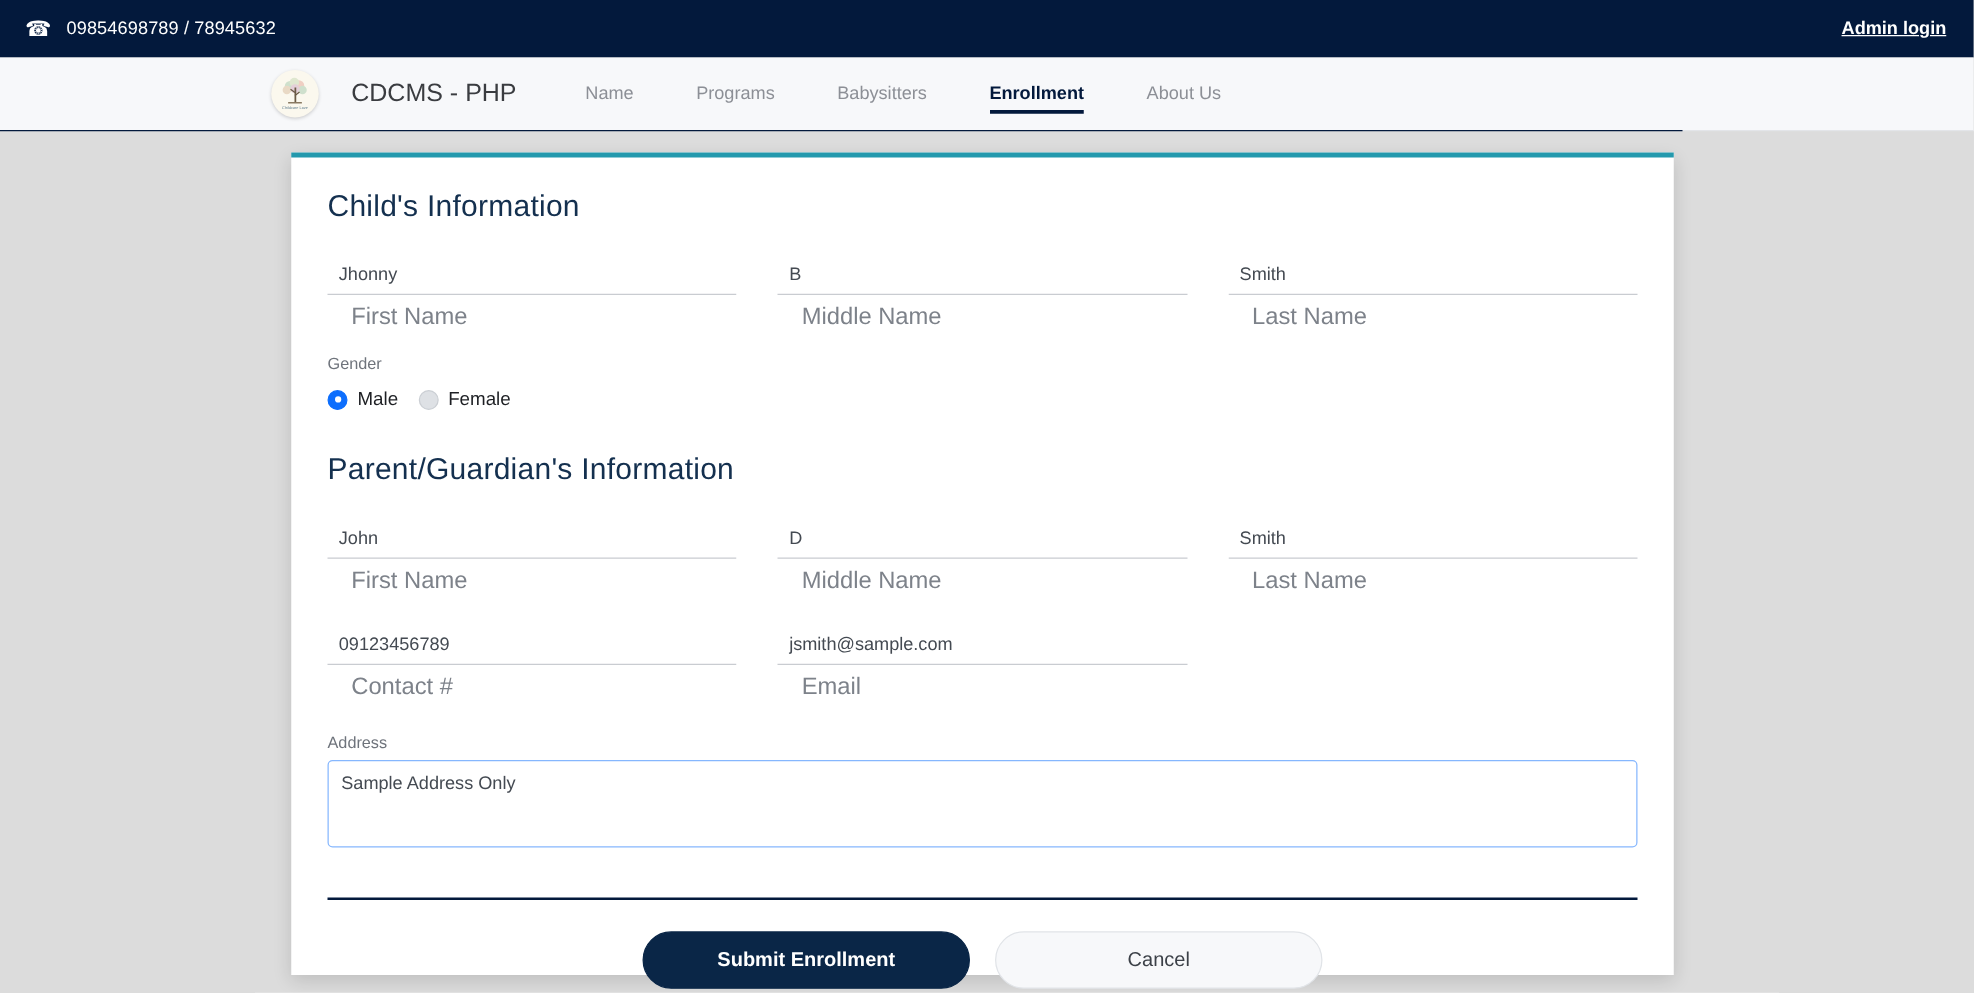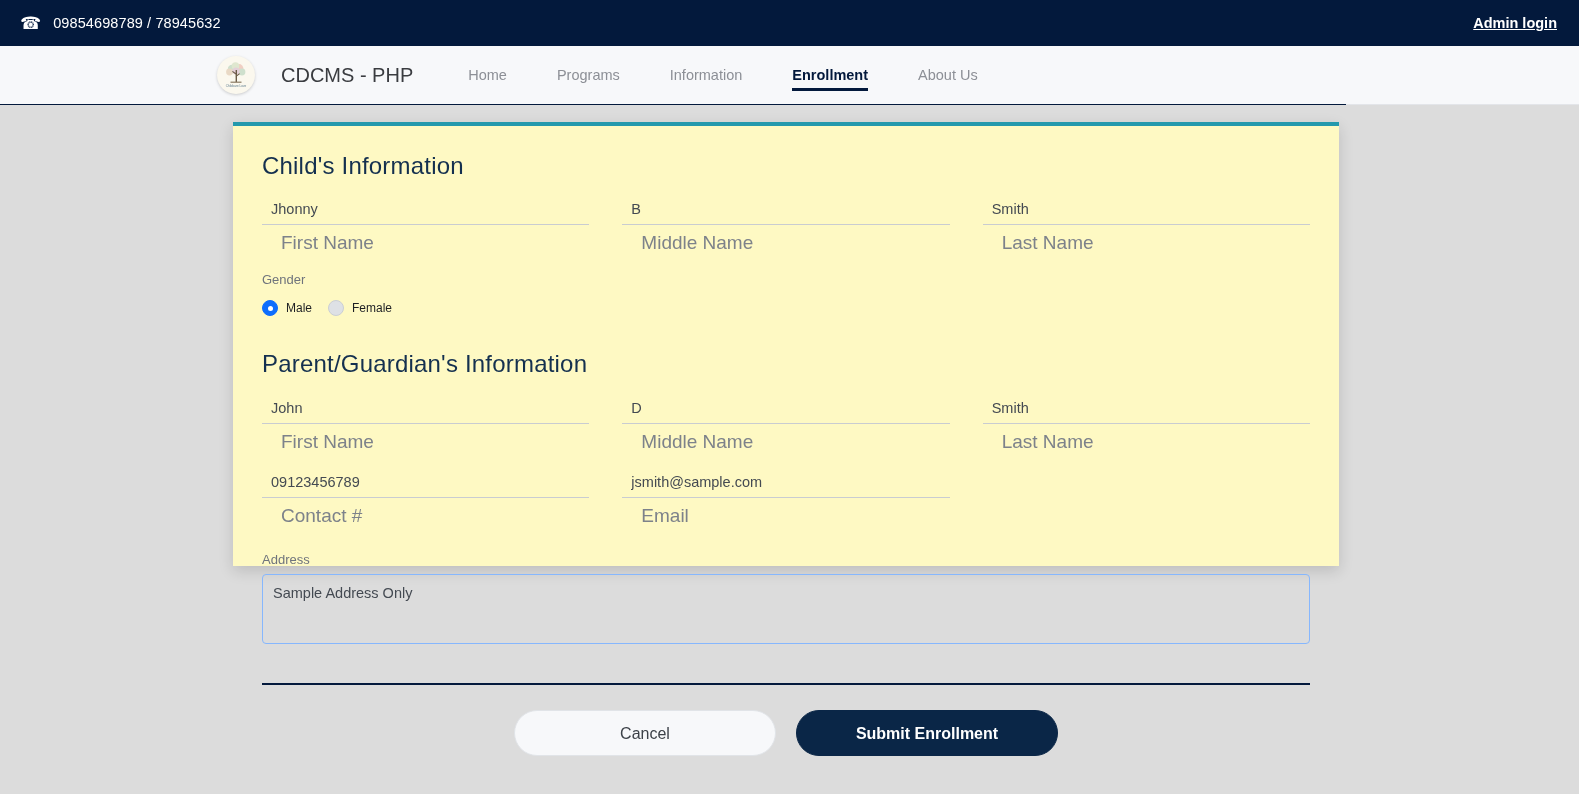--- a/index.html
+++ b/index.html
@@ -97,22 +97,22 @@
     position: relative;
     height: 689px;
     background: #dcdcdc;
   }
 
   .card {
     position: absolute;
     left: 233px;
     top: 17px;
     width: 1106px;
-    height: 444px;
-    background: #fef9c3;
+    height: 658px;
+    background: #ffffff;
     border-top: 4px solid #2499ad;
     box-shadow: 0 5px 14px rgba(0,0,0,.14);
   }
   .card-body { padding: 26px 29px 0 29px; }
 
   h2.section-title {
     font-size: 24px;
     font-weight: normal;
     color: #14304f;
     margin: 0 0 18px 0;
@@ -129,20 +129,21 @@
   .finput {
     width: 100%;
     border: none;
     border-bottom: 1px solid #c9ccd1;
     background: transparent;
     font-family: "Liberation Sans", sans-serif;
     font-size: 14.5px;
     color: #444a52;
     padding: 3px 0 7px 9px;
     outline: none;
+    margin-top: 11px;
   }
   .fhelp {
     display: block;
     font-size: 19px;
     color: #7d828a;
     padding-left: 19px;
     margin-top: 7px;
   }
 
   .glabel {
@@ -169,21 +170,21 @@
     position: absolute;
     left: 4.5px; top: 4.5px;
     width: 5px; height: 5px;
     border-radius: 50%;
     background: #ffffff;
   }
   .radio-dot.off {
     background: #dee1e5;
     border: 1px solid #cbcfd4;
   }
-  .radio-label { font-size: 12px; color: #1d1f23; text-align: right; }
+  .radio-label { font-size: 15px; color: #1d1f23; text-align: right; }
 
   .date-wrap { position: relative; }
   .date-wrap .finput { padding-right: 28px; }
   .cal-icon {
     position: absolute;
     right: 4px; top: 0px;
     width: 15px; height: 15px;
     pointer-events: none;
   }
 
@@ -271,23 +272,23 @@
         <circle cx="23" cy="14" r="3.4" fill="#cfe0cd"></circle>
         <circle cx="17" cy="13" r="3.6" fill="#e4cfd8"></circle>
         <path d="M16.6 12 L16.6 24 L18 24 L18 12 Z" fill="#6b5b46"></path>
         <path d="M17 16 L13.4 13.4 M17 18.4 L20.6 15.6" stroke="#6b5b46" stroke-width="1.1" fill="none"></path>
         <rect x="11.5" y="23.6" width="11" height="1.2" fill="#8a7a63"></rect>
         <text x="17" y="29.4" font-size="3.1" fill="#5b7a8c" text-anchor="middle" font-family="Liberation Sans, sans-serif">Childcare Love</text>
       </svg>
     </div>
     <div class="brand-name">CDCMS - PHP</div>
 
-    <div class="nav-link">Home</div>
+    <div class="nav-link">Name</div>
     <div class="nav-link">Programs</div>
-    <div class="nav-link">Information</div>
+    <div class="nav-link">Babysitters</div>
     <div class="nav-link active">Enrollment</div>
     <div class="nav-link">About Us</div>
   </div>
   <div class="nav-underline-rule"></div>
 </div>
 
 <div class="canvas">
 
   <div class="card">
     <div class="card-body">
@@ -356,20 +357,20 @@
       </div>
 
       <div class="address-block">
         <span class="address-label">Address</span>
         <textarea class="ftextarea" placeholder="Address" style="">Sample Address Only</textarea>
       </div>
 
       <div class="divider"></div>
 
       <div class="actions">
+        <button class="btn btn-primary">Submit Enrollment</button>
         <button class="btn btn-secondary">Cancel</button>
-        <button class="btn btn-primary">Submit Enrollment</button>
       </div>
 
     </div>
   </div>
 
 </div>
 
 </body></html>

